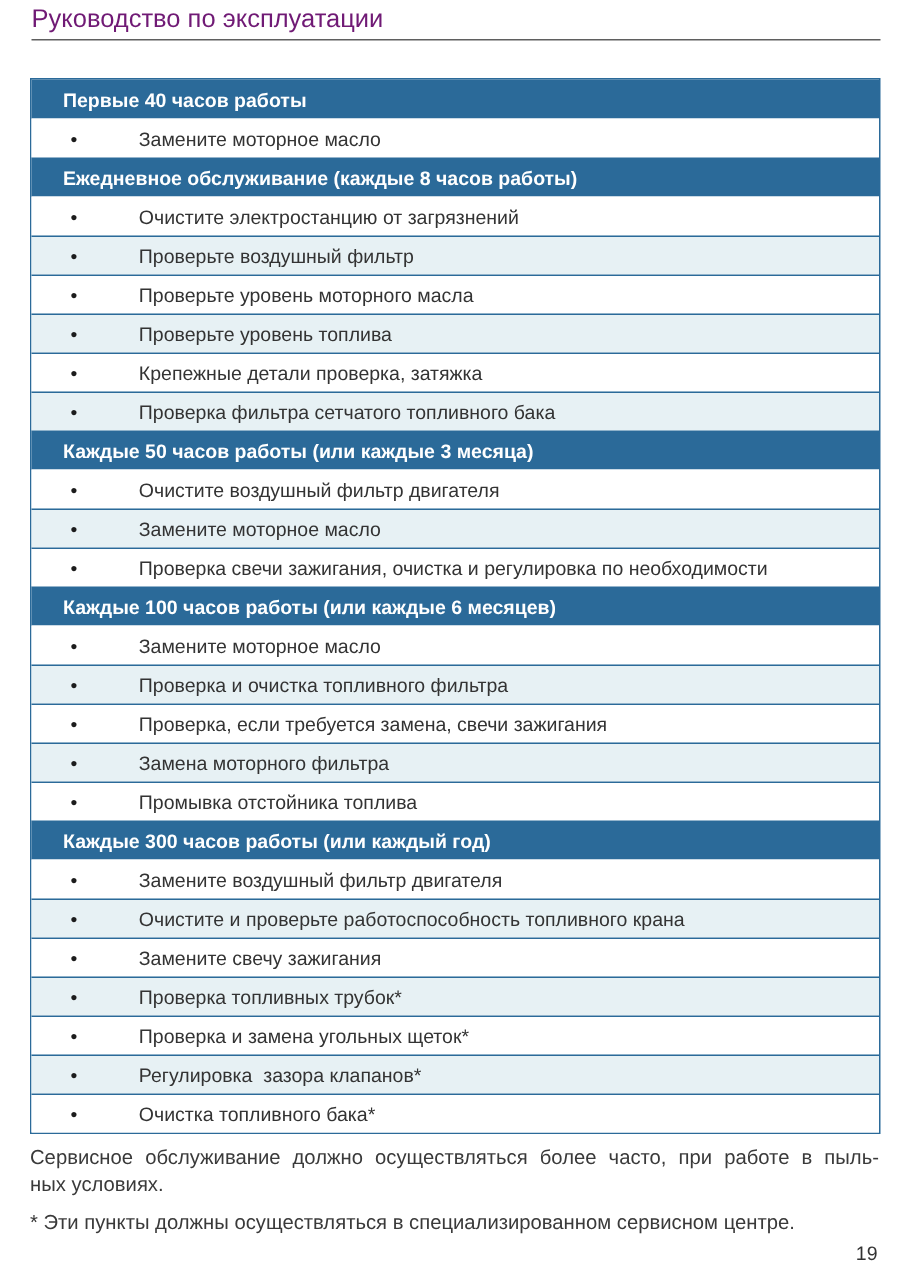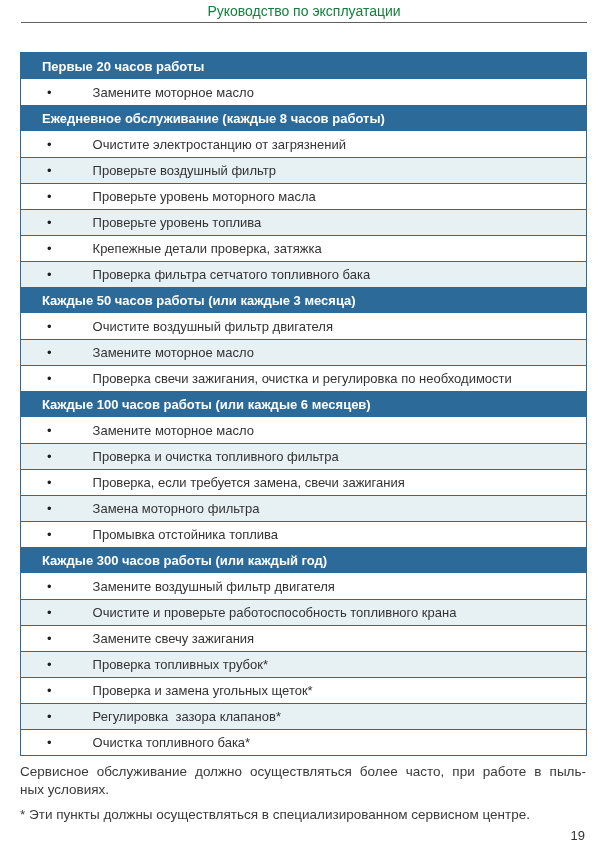--- a/index.html
+++ b/index.html
@@ -7,22 +7,22 @@
   body {
     width: 606px; height: 855px;
     background: #ffffff;
     font-family: "Liberation Sans", sans-serif;
     position: relative;
     overflow: hidden;
     color: #3a3a3a;
   }
   .doc-header {
     position: absolute; top: 3px; left: 21px; right: 19px;
-    text-align: center;
-    font-size: 14px; color: #15803d;
+    text-align: left;
+    font-size: 17px; color: #701a75;
     padding-bottom: 3px;
     border-bottom: 1.5px solid #5f5f5f;
   }
   .mtable {
     position: absolute; top: 52px; left: 20px; width: 567px;
     border: 1px solid #2b6a99;
     background: #fff;
   }
   .sec-header {
     height: 26px;
@@ -63,21 +63,21 @@
     font-size: 13px; color: #333333;
   }
 </style>
 </head>
 <body>
 
 <div class="doc-header">Руководство по эксплуатации</div>
 
 <div class="mtable">
 
-  <div class="sec-header">Первые 20 часов работы</div>
+  <div class="sec-header">Первые 40 часов работы</div>
   <div class="trow">
     <span class="bullet">•</span>
     <span class="row-label">Замените моторное масло</span>
   </div>
 
   <div class="sec-header">Ежедневное обслуживание (каждые 8 часов работы)</div>
   <div class="trow">
     <span class="bullet">•</span>
     <span class="row-label">Очистите электростанцию от загрязнений</span>
   </div>

